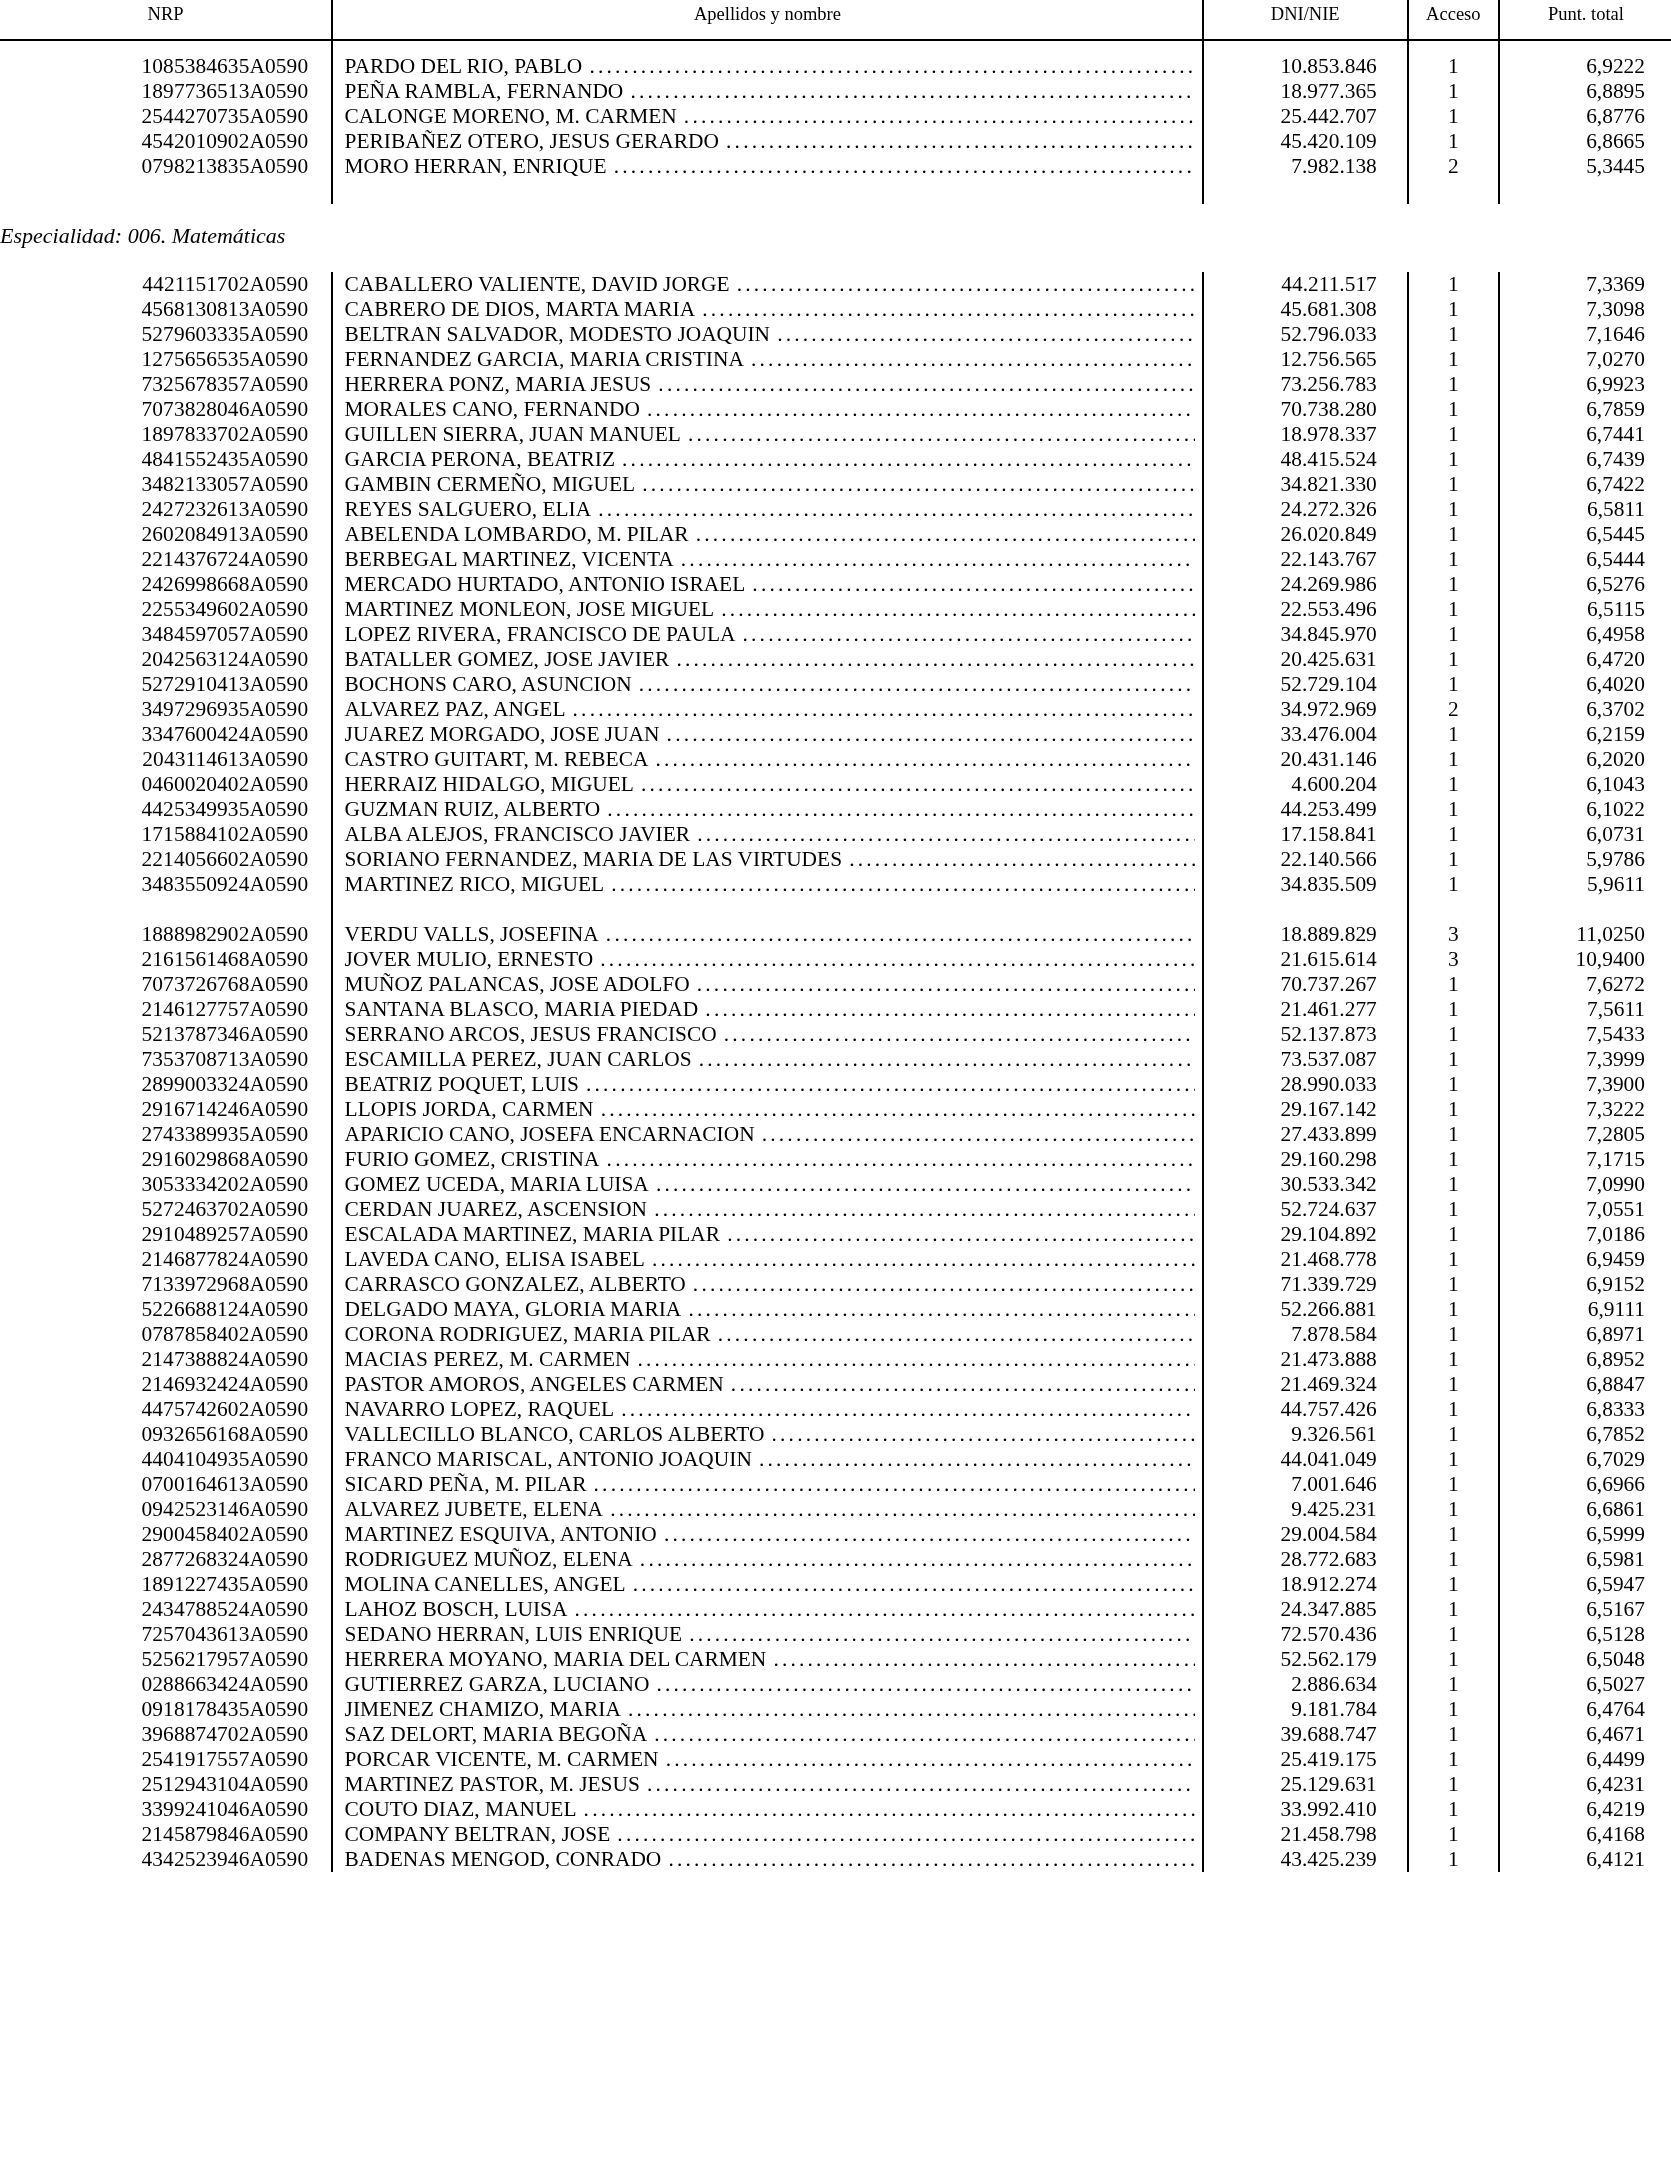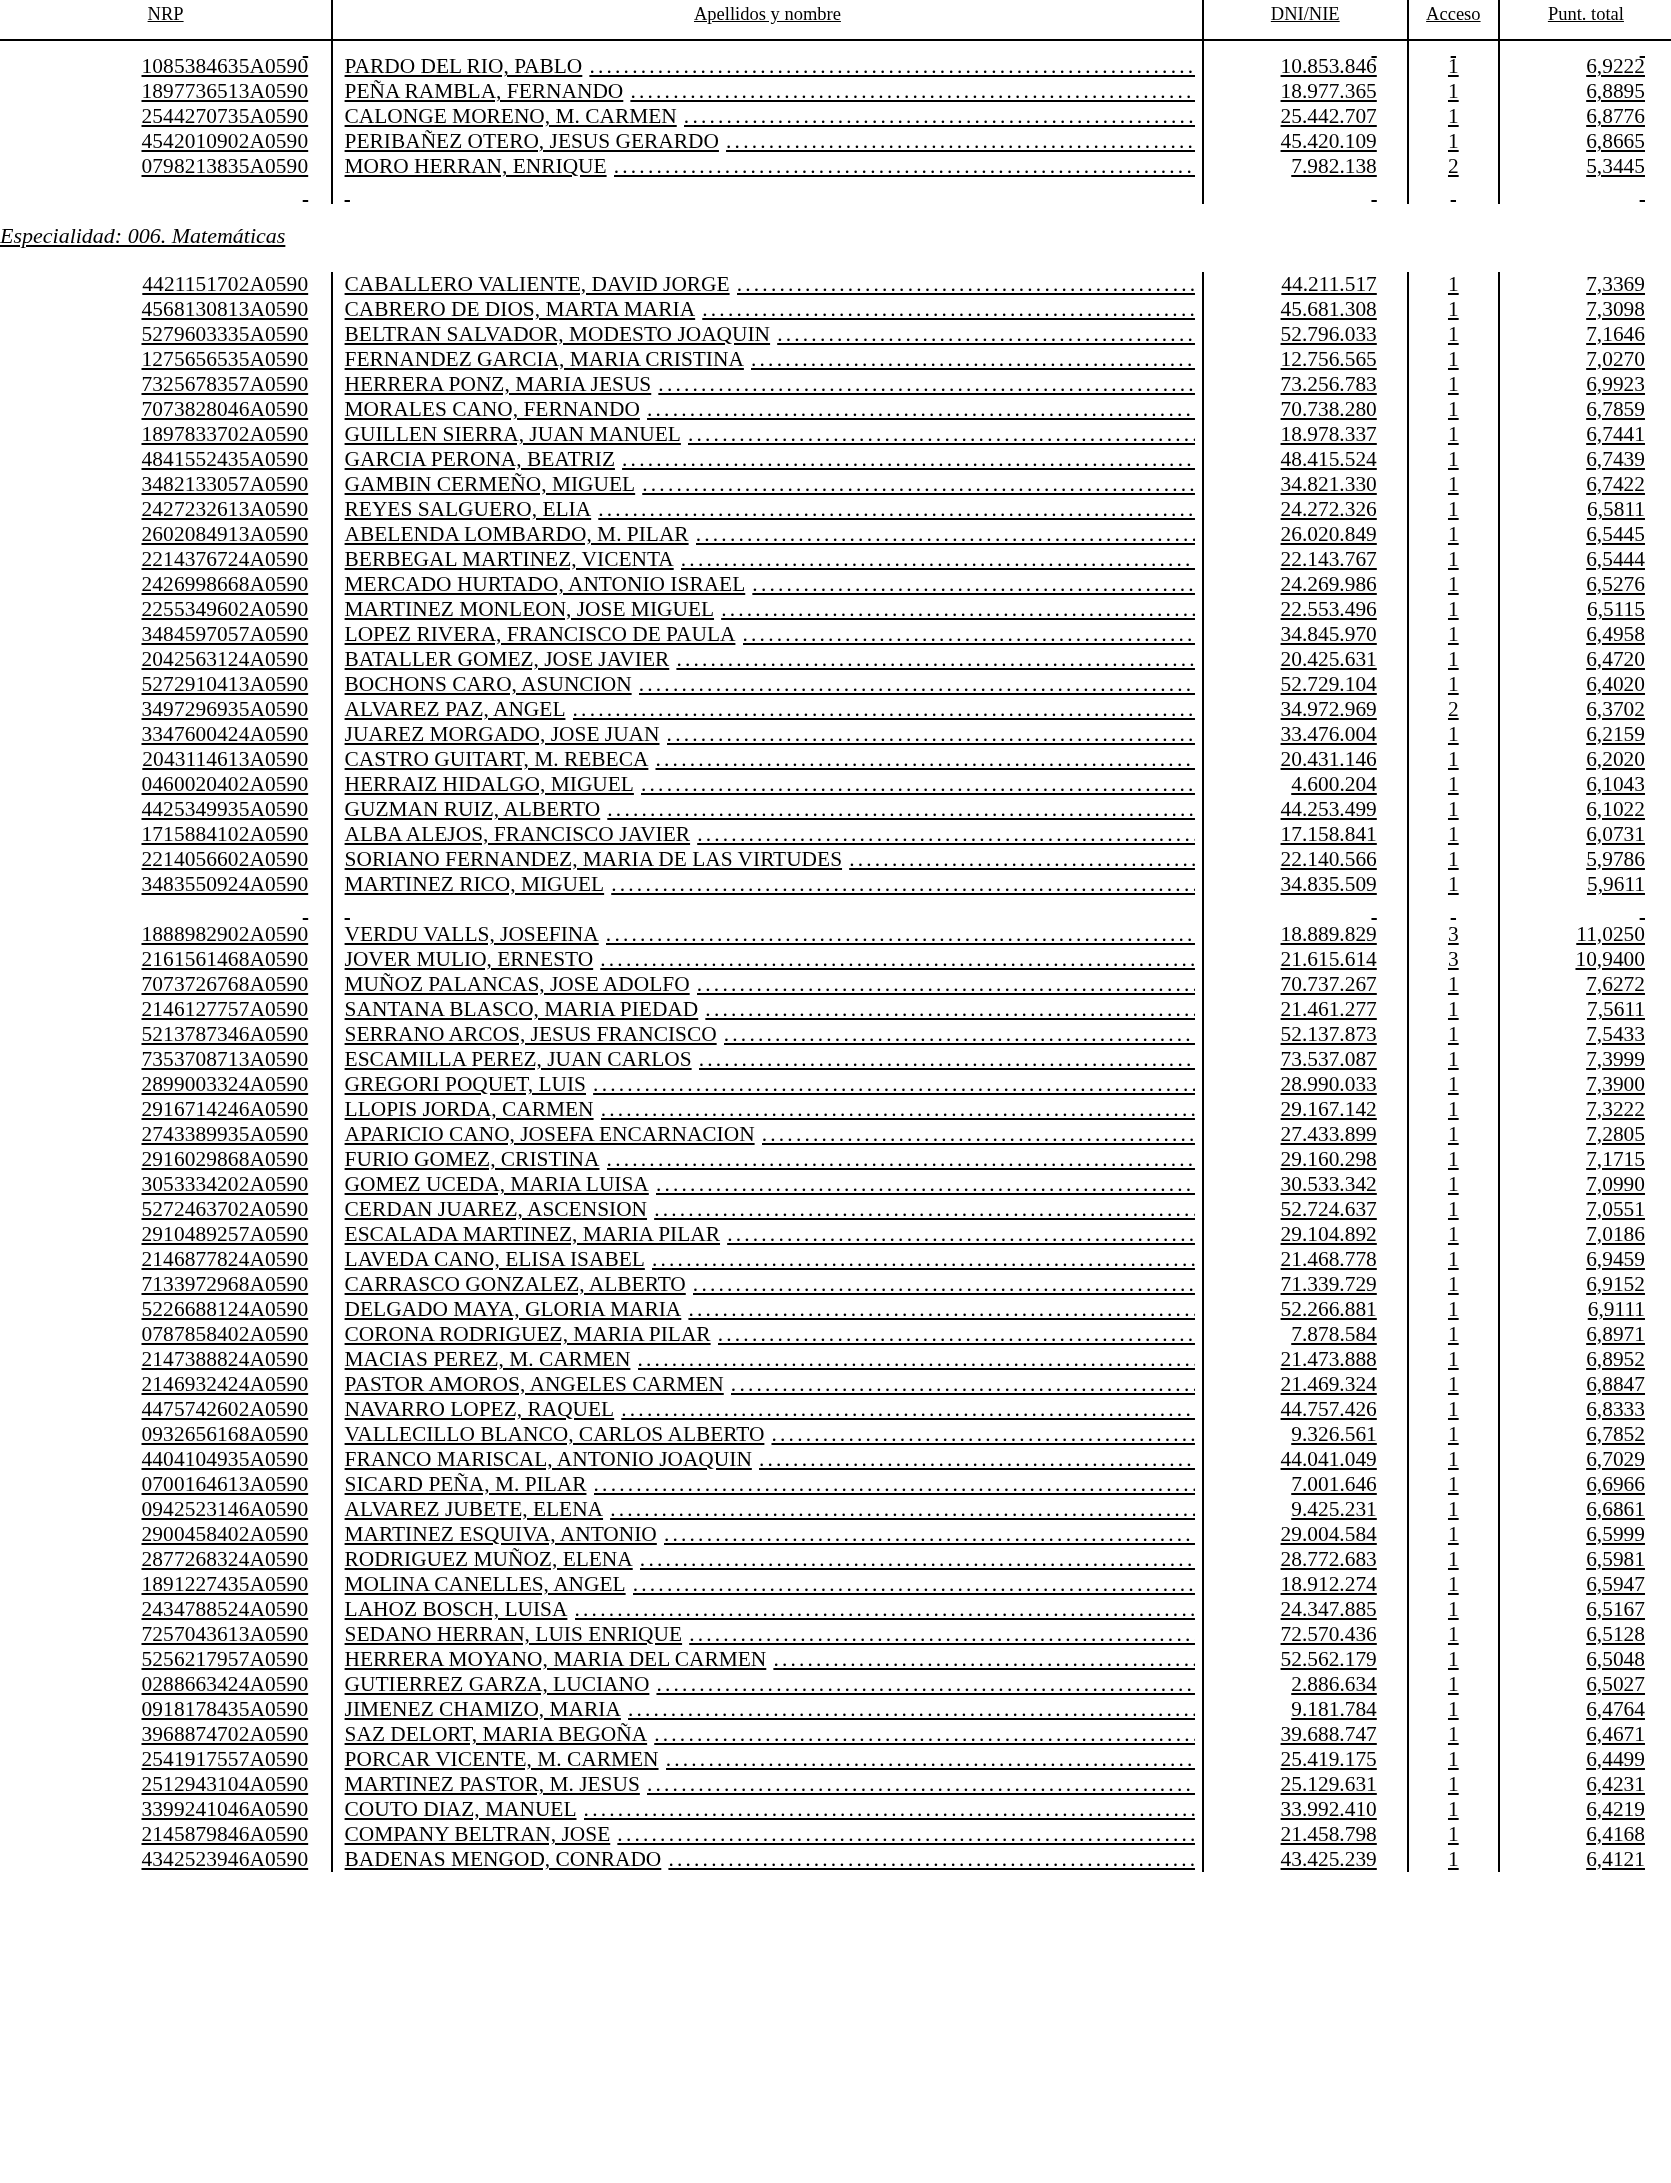--- a/index.html
+++ b/index.html
@@ -16,21 +16,20 @@
     width: 1672px;
     box-sizing: border-box;
     padding: 0;
     position: relative;
   }
 
   table.listing {
     width: 1672px;
     border-collapse: collapse;
     table-layout: fixed;
-    text-decoration: underline;
   }
 
   col.c-nrp      { width: 332px; }
   col.c-name     { width: 870px; }
   col.c-dni      { width: 205px; }
   col.c-acceso   { width: 91px; }
   col.c-punt     { width: 173px; }
 
   thead th {
     font-weight: normal;
@@ -582,21 +581,21 @@
             </div>
           </td>
           <td class="dni">73.537.087</td>
           <td class="acceso">1</td>
           <td class="punt">7,3999</td>
         </tr>
         <tr>
           <td class="nrp">2899003324A0590</td>
           <td class="name">
             <div class="namewrap">
-              <span class="txt">GREGORI POQUET, LUIS</span>
+              <span class="txt">BEATRIZ POQUET, LUIS</span>
               <span class="dots">........................................................................................................................................................................................................</span>
             </div>
           </td>
           <td class="dni">28.990.033</td>
           <td class="acceso">1</td>
           <td class="punt">7,3900</td>
         </tr>
         <tr>
           <td class="nrp">2916714246A0590</td>
           <td class="name">

